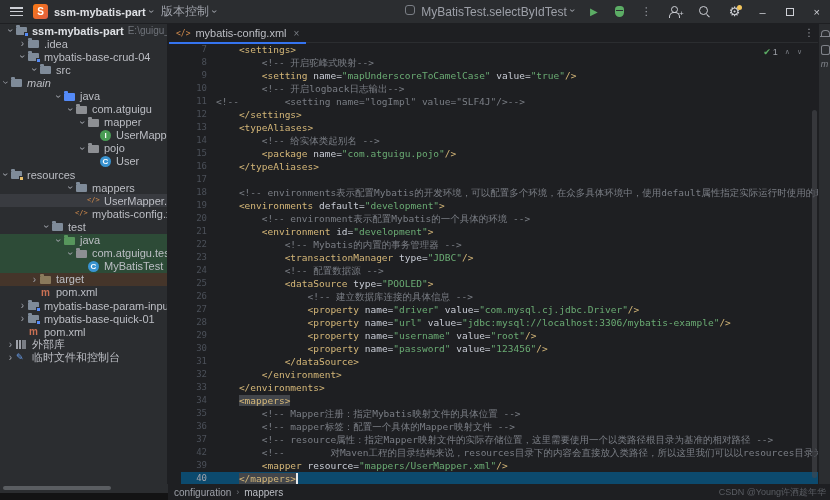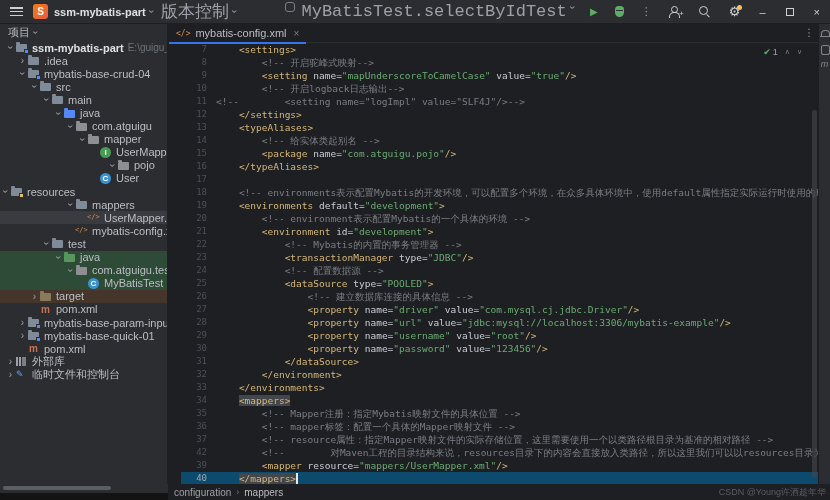--- a/index.html
+++ b/index.html
@@ -8,21 +8,21 @@
   #app { position:relative; width:830px; height:500px; background:#1e1f22; }
 
   
   #titlebar { position:absolute; left:0; top:0; width:830px; height:24px;
     background:#2b2d30; display:flex; align-items:center; border-bottom:1px solid #1e1f22; }
   .burger { width:13px; height:9px; margin:0 10px 0 10px; display:flex; flex-direction:column; justify-content:space-between; }
   .burger i { display:block; height:1.5px; background:#ced0d6; }
   .applogo { width:15px; height:15px; border-radius:3px; background:linear-gradient(135deg,#f97a12,#e05d44);
     color:#fff; font-size:10px; font-weight:bold; text-align:center; line-height:15px; margin-right:6px; }
   .tb-text { font-size:11px; color:#dfe1e5; font-weight:bold; }
-  .tb-dim  { font-size:17px; color:#9da0a8;font-family:Liberation Mono, monospace; }
+  .tb-dim  { font-size:12px; color:#9da0a8; }
   .chev-dn { display:inline-block; color:#9da0a8; font-size:10px; transform:rotate(90deg); margin:0 8px 0 4px; }
   .runcfg { display:flex; align-items:flex-start; margin-left:auto; }
   .cfg-ic { width:10px; height:10px; border-radius:3px; border:1.5px solid #7a7e85; margin-right:6px; }
   .play { color:#5cad65; font-size:10px; margin:0 8px; }
   .bug { width:9px; height:11px; background:#5cad65; border-radius:4px 4px 5px 5px; position:relative; margin:0 9px; }
   .bug:before { content:""; position:absolute; left:1px; right:1px; top:4px; height:1px; background:#2b2d30; }
   .dots3 { color:#9da0a8; font-size:11px; margin:0 8px; letter-spacing:0; }
   .usr { position:relative; width:12px; height:12px; margin:0 9px; }
   .usr:before { content:""; position:absolute; left:2px; top:0; width:5px; height:5px; border:1.3px solid #ced0d6; border-radius:50%; }
   .usr:after { content:""; position:absolute; left:0; top:6px; width:9px; height:5px; border:1.3px solid #ced0d6; border-bottom:none; border-radius:5px 5px 0 0; }
@@ -149,24 +149,20 @@
         <b>+</b>
       </span>
     <span class="mag"></span>
     <span class="gear">⚙<u></u></span>
     <span class="winbtn">–</span>
     <span class="winsq"></span>
     <span class="winbtn">×</span>
   </div>
 
   <div id="panel">
-    <div id="panel-head">
-      <span id="panel-title">项目</span>
-      <span class="chev-dn">›</span>
-    </div>
     <div id="tree">
         <div class="row" style="padding-left: 5px;">
           <span class="chv open">›</span>
           <span class="ic">
             <i class="fold" style="font-style: normal;"></i>
             <i class="badge" style="font-style: normal;"></i>
           </span>
           <span class="lbl bold">ssm-mybatis-part</span>
           <span class="extra">E:\guigu_code\ssm-m</span>
         </div>
@@ -185,21 +181,21 @@
           </span>
           <span class="lbl">mybatis-base-crud-04</span>
         </div>
         <div class="row" style="padding-left: 29px;">
           <span class="chv open">›</span>
           <span class="ic">
             <i class="fold" style="font-style: normal;"></i>
           </span>
           <span class="lbl">src</span>
         </div>
-        <div class="row" style="padding-left: 41px;">
+        <div class="row" style=" font-style: italic;">
           <span class="chv open">›</span>
           <span class="ic">
             <i class="fold" style="font-style: normal;"></i>
           </span>
           <span class="lbl">main</span>
         </div>
         <div class="row" style="padding-left: 53px;">
           <span class="chv open">›</span>
           <span class="ic src">
             <i class="fold" style="font-style: normal;"></i>
@@ -220,21 +216,21 @@
           </span>
           <span class="lbl">mapper</span>
         </div>
         <div class="row" style="padding-left: 89px;">
           <span class="chv"></span>
           <span class="ic">
             <i class="circ itf" style="font-style: normal;">I</i>
           </span>
           <span class="lbl">UserMapper</span>
         </div>
-        <div class="row" style="padding-left: 107px;">
+        <div class="row" style="padding-left: 77px;">
           <span class="chv open">›</span>
           <span class="ic pkg">
             <i class="fold" style="font-style: normal;"></i>
           </span>
           <span class="lbl">pojo</span>
         </div>
         <div class="row" style="padding-left: 89px;">
           <span class="chv"></span>
           <span class="ic">
             <i class="circ cls" style="font-style: normal;">C</i>

